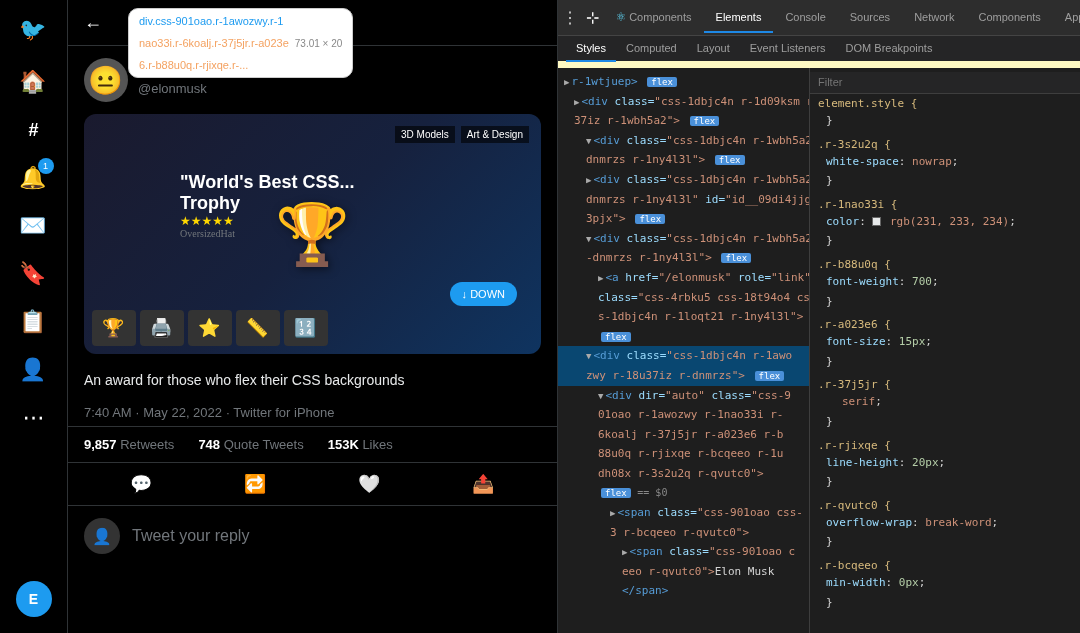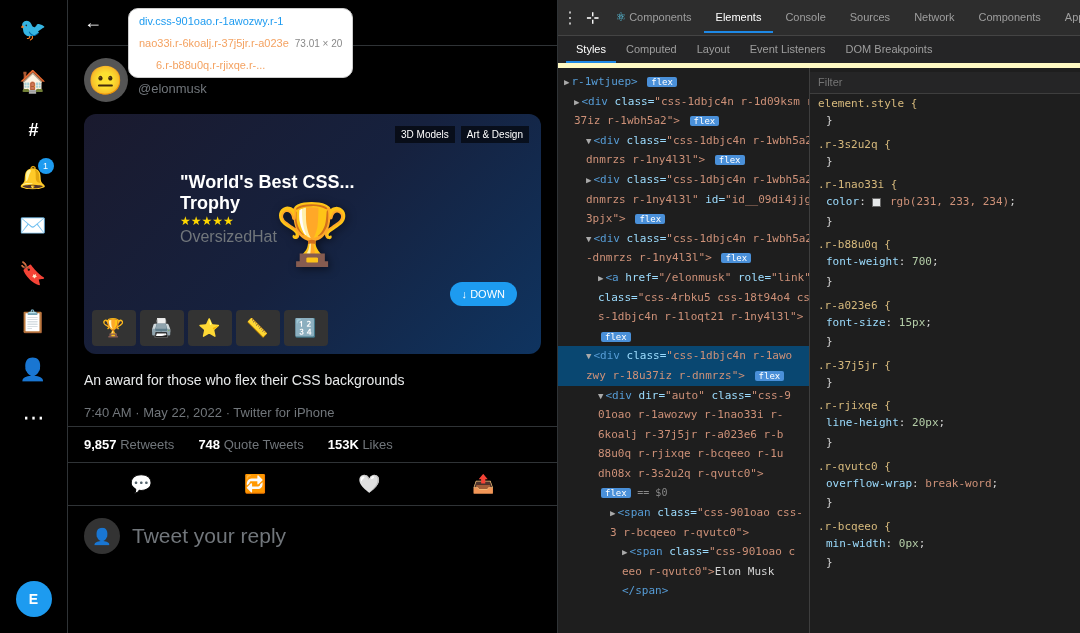--- a/index.html
+++ b/index.html
@@ -183,21 +183,21 @@
       color: #fff;
       font-size: 10px;
       padding: 3px 6px;
       border-radius: 0;
     }
     .tweet-title-area {
       padding: 8px 16px;
     }
     .tweet-title { font-size: 18px; font-weight: bold; color: #fff; }
     .tweet-stars { color: #ffd700; font-size: 12px; }
-    .tweet-publisher { color: #71767b; font-size: 16px; }
+    .tweet-publisher { color: #71767b; font-size: 10px; font-family: Liberation Serif, serif; }
 
     .download-btn {
       position: absolute;
       right: 24px;
       bottom: 48px;
       background: #1d9bf0;
       color: #fff;
       border: none;
       padding: 6px 12px;
       border-radius: 20px;
@@ -249,21 +249,21 @@
       border-radius: 50%;
       background: #333;
       display: flex;
       align-items: center;
       justify-content: center;
       font-size: 16px;
       flex-shrink: 0;
     }
     .reply-input {
       color: #71767b;
-      font-size: 21px;
+      font-size: 16px;
     }
 
     
     .devtools {
       flex: 1;
       background: #1e1e1e;
       color: #d4d4d4;
       display: flex;
       flex-direction: column;
       height: 633px;
@@ -294,21 +294,21 @@
       align-items: center;
       justify-content: center;
       margin: 0 4px;
       border-radius: 3px;
       cursor: pointer;
     }
 
     .devtools-subtabs {
       display: flex;
       background: #252526;
-      border-bottom: 5px solid #fef9c3;
+      border-bottom: 7px solid #fef9c3;
       padding: 0 8px;
       height: 32px;
       align-items: center;
     }
     .dt-subtab {
       padding: 6px 10px;
       font-size: 11px;
       color: #9e9e9e;
       cursor: pointer;
       border-bottom: 2px solid transparent;
@@ -432,21 +432,21 @@
 
     <div class="tooltip-box">
       <div class="tooltip-row">
         <span class="tooltip-blue">div.css-901oao.r-1awozwy.r-1</span>
       </div>
       <div class="tooltip-row">
         <span style="color:#f4a261;font-size:11px;">nao33i.r-6koalj.r-37j5jr.r-a023e</span>
         <span class="tooltip-size">73.01 × 20</span>
       </div>
       <div class="tooltip-row">
-        <span style="color:#f4a261;font-size:11px;margin-left:17px;">6.r-b88u0q.r-rjixqe.r-...</span>
+        <span style="color:#f4a261;font-size:11px;">6.r-b88u0q.r-rjixqe.r-...</span>
       </div>
     </div>
   </div>
 
   <div class="tweet-user-header">
     <div class="tweet-avatar">
       <span style="font-size:28px;">😐</span>
     </div>
     <div class="user-info">
       <div class="user-name">
@@ -633,20 +633,23 @@
         <input class="filter-input" placeholder="Filter" style="">
       </div>
 
       <div class="css-block">
         <div class="css-selector">element.style {</div>
         <div class="css-line"><span class="css-brace">}</span></div>
       </div>
 
       <div class="css-block">
         <div class="css-selector">.r-3s2u2q {</div>
+        <div class="css-line">
+          <span class="css-prop">white-space</span><span class="css-colon">: </span><span class="css-orange">nowrap</span><span class="css-white">;</span>
+        </div>
         <div class="css-line"><span class="css-brace">}</span></div>
       </div>
 
       <div class="css-block">
         <div class="css-selector">.r-1nao33i {</div>
         <div class="css-line">
           <span class="css-prop">color</span><span class="css-colon">: </span>
           <span class="css-color-swatch" style="background:#e7e9ea;"></span>
           <span class="css-orange">rgb(231, 233, 234)</span><span class="css-white">;</span>
         </div>
@@ -664,20 +667,23 @@
       <div class="css-block">
         <div class="css-selector">.r-a023e6 {</div>
         <div class="css-line">
           <span class="css-prop">font-size</span><span class="css-colon">: </span><span class="css-green">15px</span><span class="css-white">;</span>
         </div>
         <div class="css-line"><span class="css-brace">}</span></div>
       </div>
 
       <div class="css-block">
         <div class="css-selector">.r-37j5jr {</div>
+        <div class="css-line" style="padding-left:32px;">
+          <span class="css-orange">serif</span><span class="css-white">;</span>
+        </div>
         <div class="css-line"><span class="css-brace">}</span></div>
       </div>
 
       <div class="css-block">
         <div class="css-selector">.r-rjixqe {</div>
         <div class="css-line">
           <span class="css-prop">line-height</span><span class="css-colon">: </span><span class="css-green">20px</span><span class="css-white">;</span>
         </div>
         <div class="css-line"><span class="css-brace">}</span></div>
       </div>

